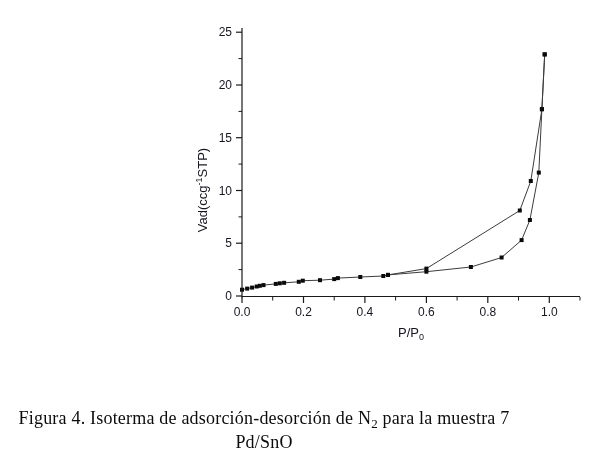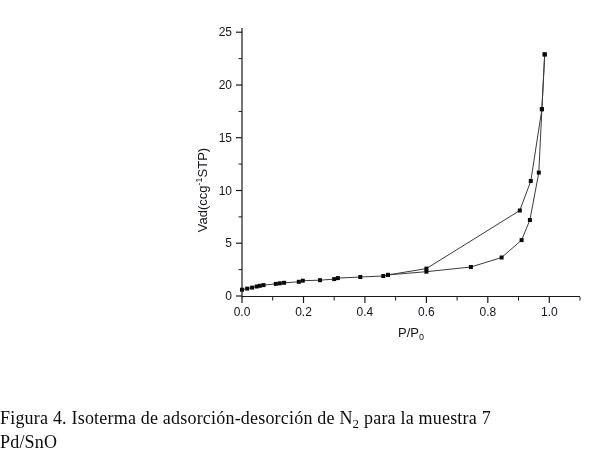--- a/index.html
+++ b/index.html
@@ -3,21 +3,21 @@
 <meta charset="utf-8">
 <style>
   html,body{margin:0;padding:0;background:#ffffff;}
   body{width:611px;height:452px;position:relative;overflow:hidden;
        font-family:"Liberation Sans",sans-serif;}
   #chart-wrap{position:absolute;left:0;top:0;width:611px;height:390px;}
   svg text{fill:#16161f;}
   .tick-label{font-family:"Liberation Sans",sans-serif;font-size:12px;}
   .axis-label{font-family:"Liberation Sans",sans-serif;font-size:13px;}
   .axis-label-small{font-family:"Liberation Sans",sans-serif;font-size:9px;}
-  #caption{position:absolute;left:0;top:408px;width:528px;
+  #caption{position:absolute;left:0;top:408px;width:528px;text-align:center;
            font-family:"Liberation Serif",serif;font-size:18px;color:#0c0c0c;
            letter-spacing:0.2px;}
   #caption .sub{font-size:13px;vertical-align:-4px;}
 </style>
 </head>
 <body>
 
 <div id="chart-wrap">
   <svg id="plot" width="611" height="390" viewBox="0 0 611 390">
       <polyline points="242.0,289.7 247.2,288.6 252.1,287.6 256.7,286.5 259.8,285.8 263.5,285.1 275.8,283.9 279.8,283.3 284.1,282.8 298.8,281.8 302.8,280.7 320.0,280.2 334.2,279.1 337.9,278.1 360.3,277.0 383.3,276.0 388.0,274.9 426.4,271.7 470.9,267.0 501.6,257.5 521.6,240.1 529.9,220.0 538.8,172.6 541.9,109.2 544.7,54.4" fill="none" stroke="#3c3c3c" stroke-width="1"></polyline>

